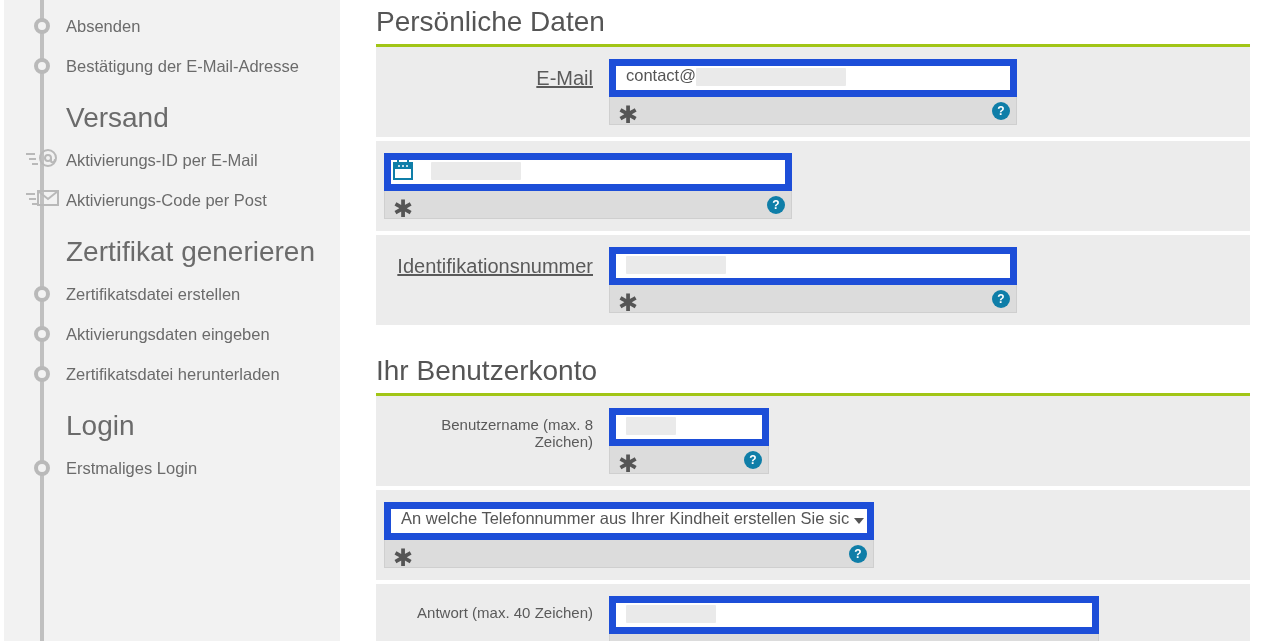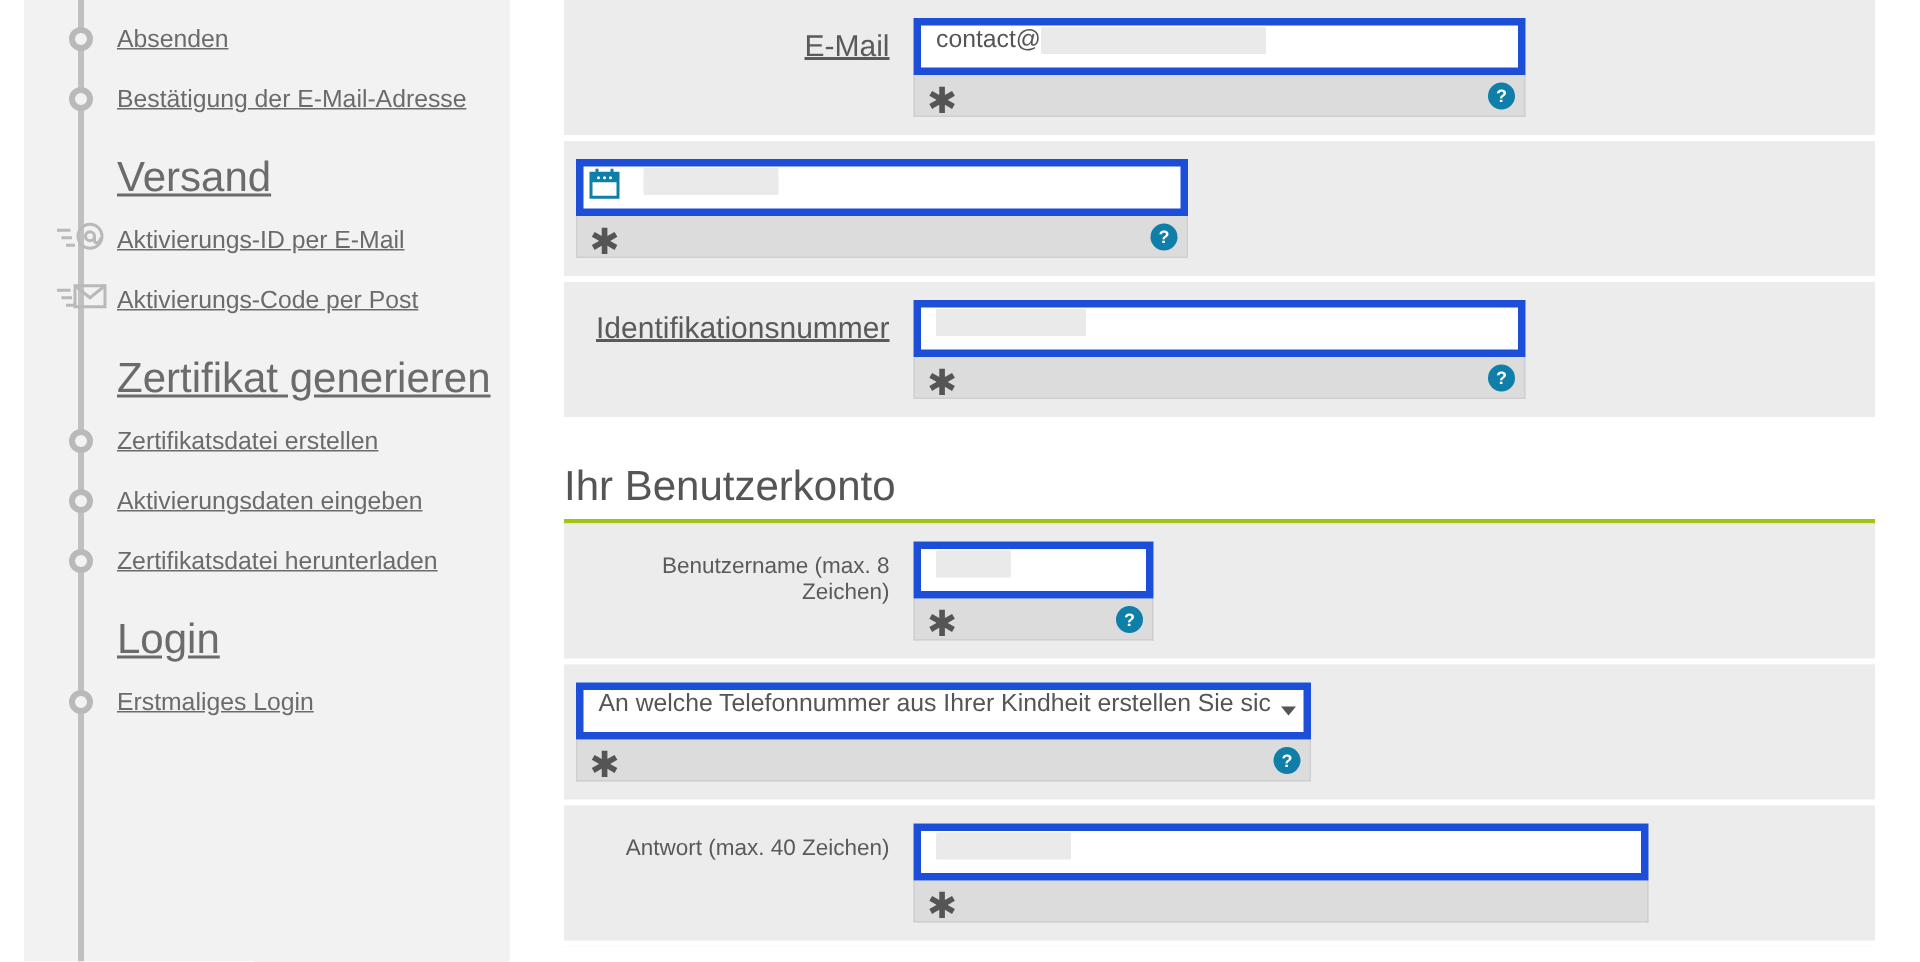--- a/index.html
+++ b/index.html
@@ -5,24 +5,23 @@
   * { box-sizing: border-box; margin: 0; padding: 0; }
   html, body {
     font-family: -apple-system, BlinkMacSystemFont, "Segoe UI", Arial, sans-serif;
     background: #ffffff;
     color: #6b6b6b;
     font-size: 16px;
   }
   .viewport { width: 1280px; height: 641px; display: flex; overflow: hidden; }
   .sidebar-wrapper {
     width: 340px;
-    padding-left: 16px;
+    padding-left: 4px;
     background: #ffffff;
     position: relative;
-    text-decoration: underline;
   }
   .sidebar {
     background: #f2f2f2;
     height: 100%;
     position: relative;
     padding-top: 6px;
   }
   .rail {
     position: absolute;
     left: 36px;
@@ -100,21 +99,21 @@
     flex: 1;
     max-width: 408px;
     display: flex;
     flex-direction: column;
   }
   .form-control-col.narrow { max-width: 160px; }
   .form-control-col.wide  { max-width: 490px; }
   .input {
     width: 100%;
     height: 38px;
-    border: 5px solid #1d4ed8;
+    border: 7px solid #1d4ed8;
     background: #ffffff;
     padding: 0 10px;
     font-size: 16.5px;
     color: #555;
   }
   .input.with-icon { padding-left: 40px; }
   .cal-icon {
     position: absolute;
     left: 8px;
     top: 50%;
@@ -242,20 +241,21 @@
 
       <div class="nav-item">
         <span class="nav-bullet"></span>
         <span>Erstmaliges Login</span>
       </div>
     </div>
   </div>
 
   <div class="main">
 
+    <h2 class="form-section-title">Persönliche Daten</h2>
 
     <div class="form-group">
       <div class="form-label lg">E-Mail</div>
       <div class="form-control-col">
         <div class="input-wrap">
           <div class="input"><span>contact@</span><span class="redacted" style="width:150px"></span></div>
         </div>
         <div class="hint-row">
           <span class="asterisk">✱</span>
           <span class="help-icon">?</span>

